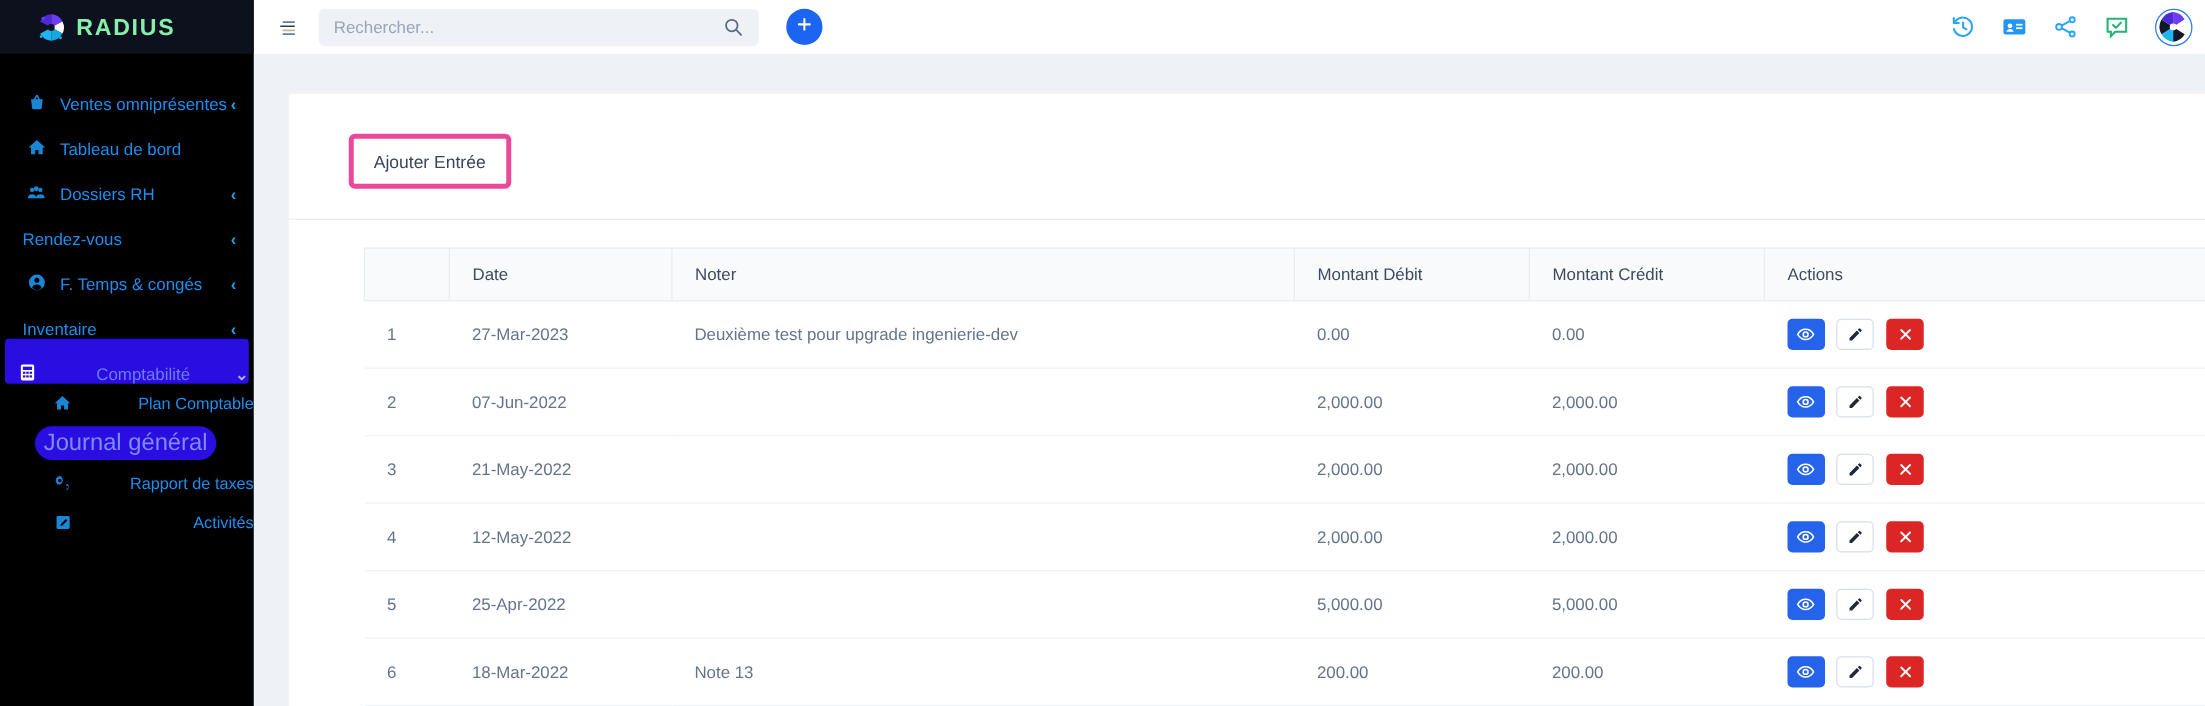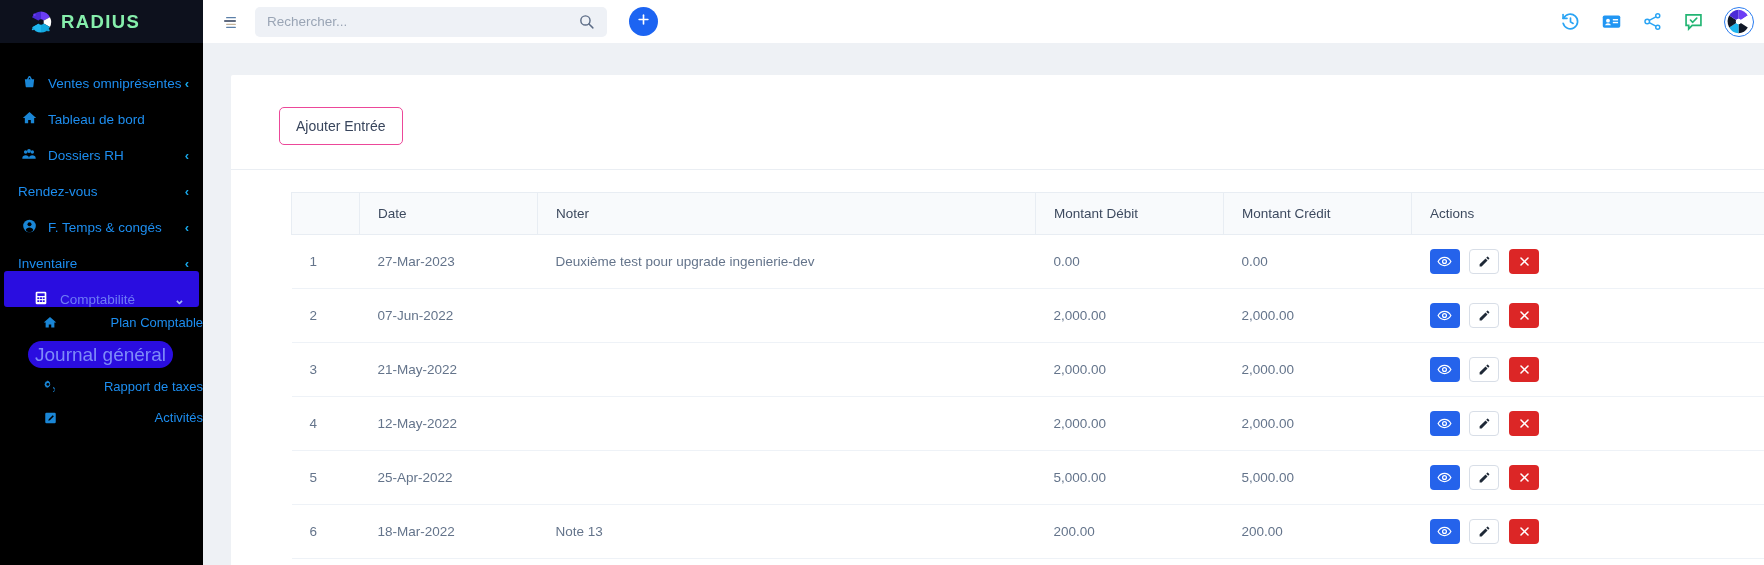--- a/index.html
+++ b/index.html
@@ -46,21 +46,22 @@
     color: #1a86d6;
   }
   .nav-item .lbl { flex: 1; }
   .nav-item .chev { color: #18a7e8; font-size: 13px; font-weight: bold; }
   .nav-item.noicon .lbl { margin-left: 0px; margin-top: 47px; }
   .nav-item.active {
     background: #2a0de0;
     color: #6f7cf5;
     border-radius: 3px;
     margin: 0 4px;
-    padding-left: 26px;
+    padding-left: 7px;
+    gap: 36px;
   }
   .nav-item.active .ico { color: #ffffff; }
   .nav-item.active .chev { color: #9fb6f5; }
   .subnav-item {
     display: flex; align-items: center;
     height: 31px;
     padding-left: 40px;
     color: #1d8ef0;
     font-size: 13px;
     cursor: pointer;
@@ -125,21 +126,21 @@
   .content { flex: 1; overflow: hidden; padding: 32px 0 0 28px; }
   .card {
     background: #ffffff;
     min-height: 520px;
     padding: 32px 0 0 0;
     border-radius: 2px;
   }
   .card-inner { padding: 0 0 0 48px; }
   .add-btn {
     display: inline-block;
-    border: 1px solid #ec4899;
+    border: 4px solid #ec4899;
     background: #ffffff;
     border-radius: 5px;
     padding: 10px 16px;
     font-size: 14px;
     color: #38455c;
     font-family: "Liberation Sans", sans-serif;
     cursor: pointer;
   }
   .divider { height: 1px; background: #eaeef3; margin: 24px 0 0 0; }
 

